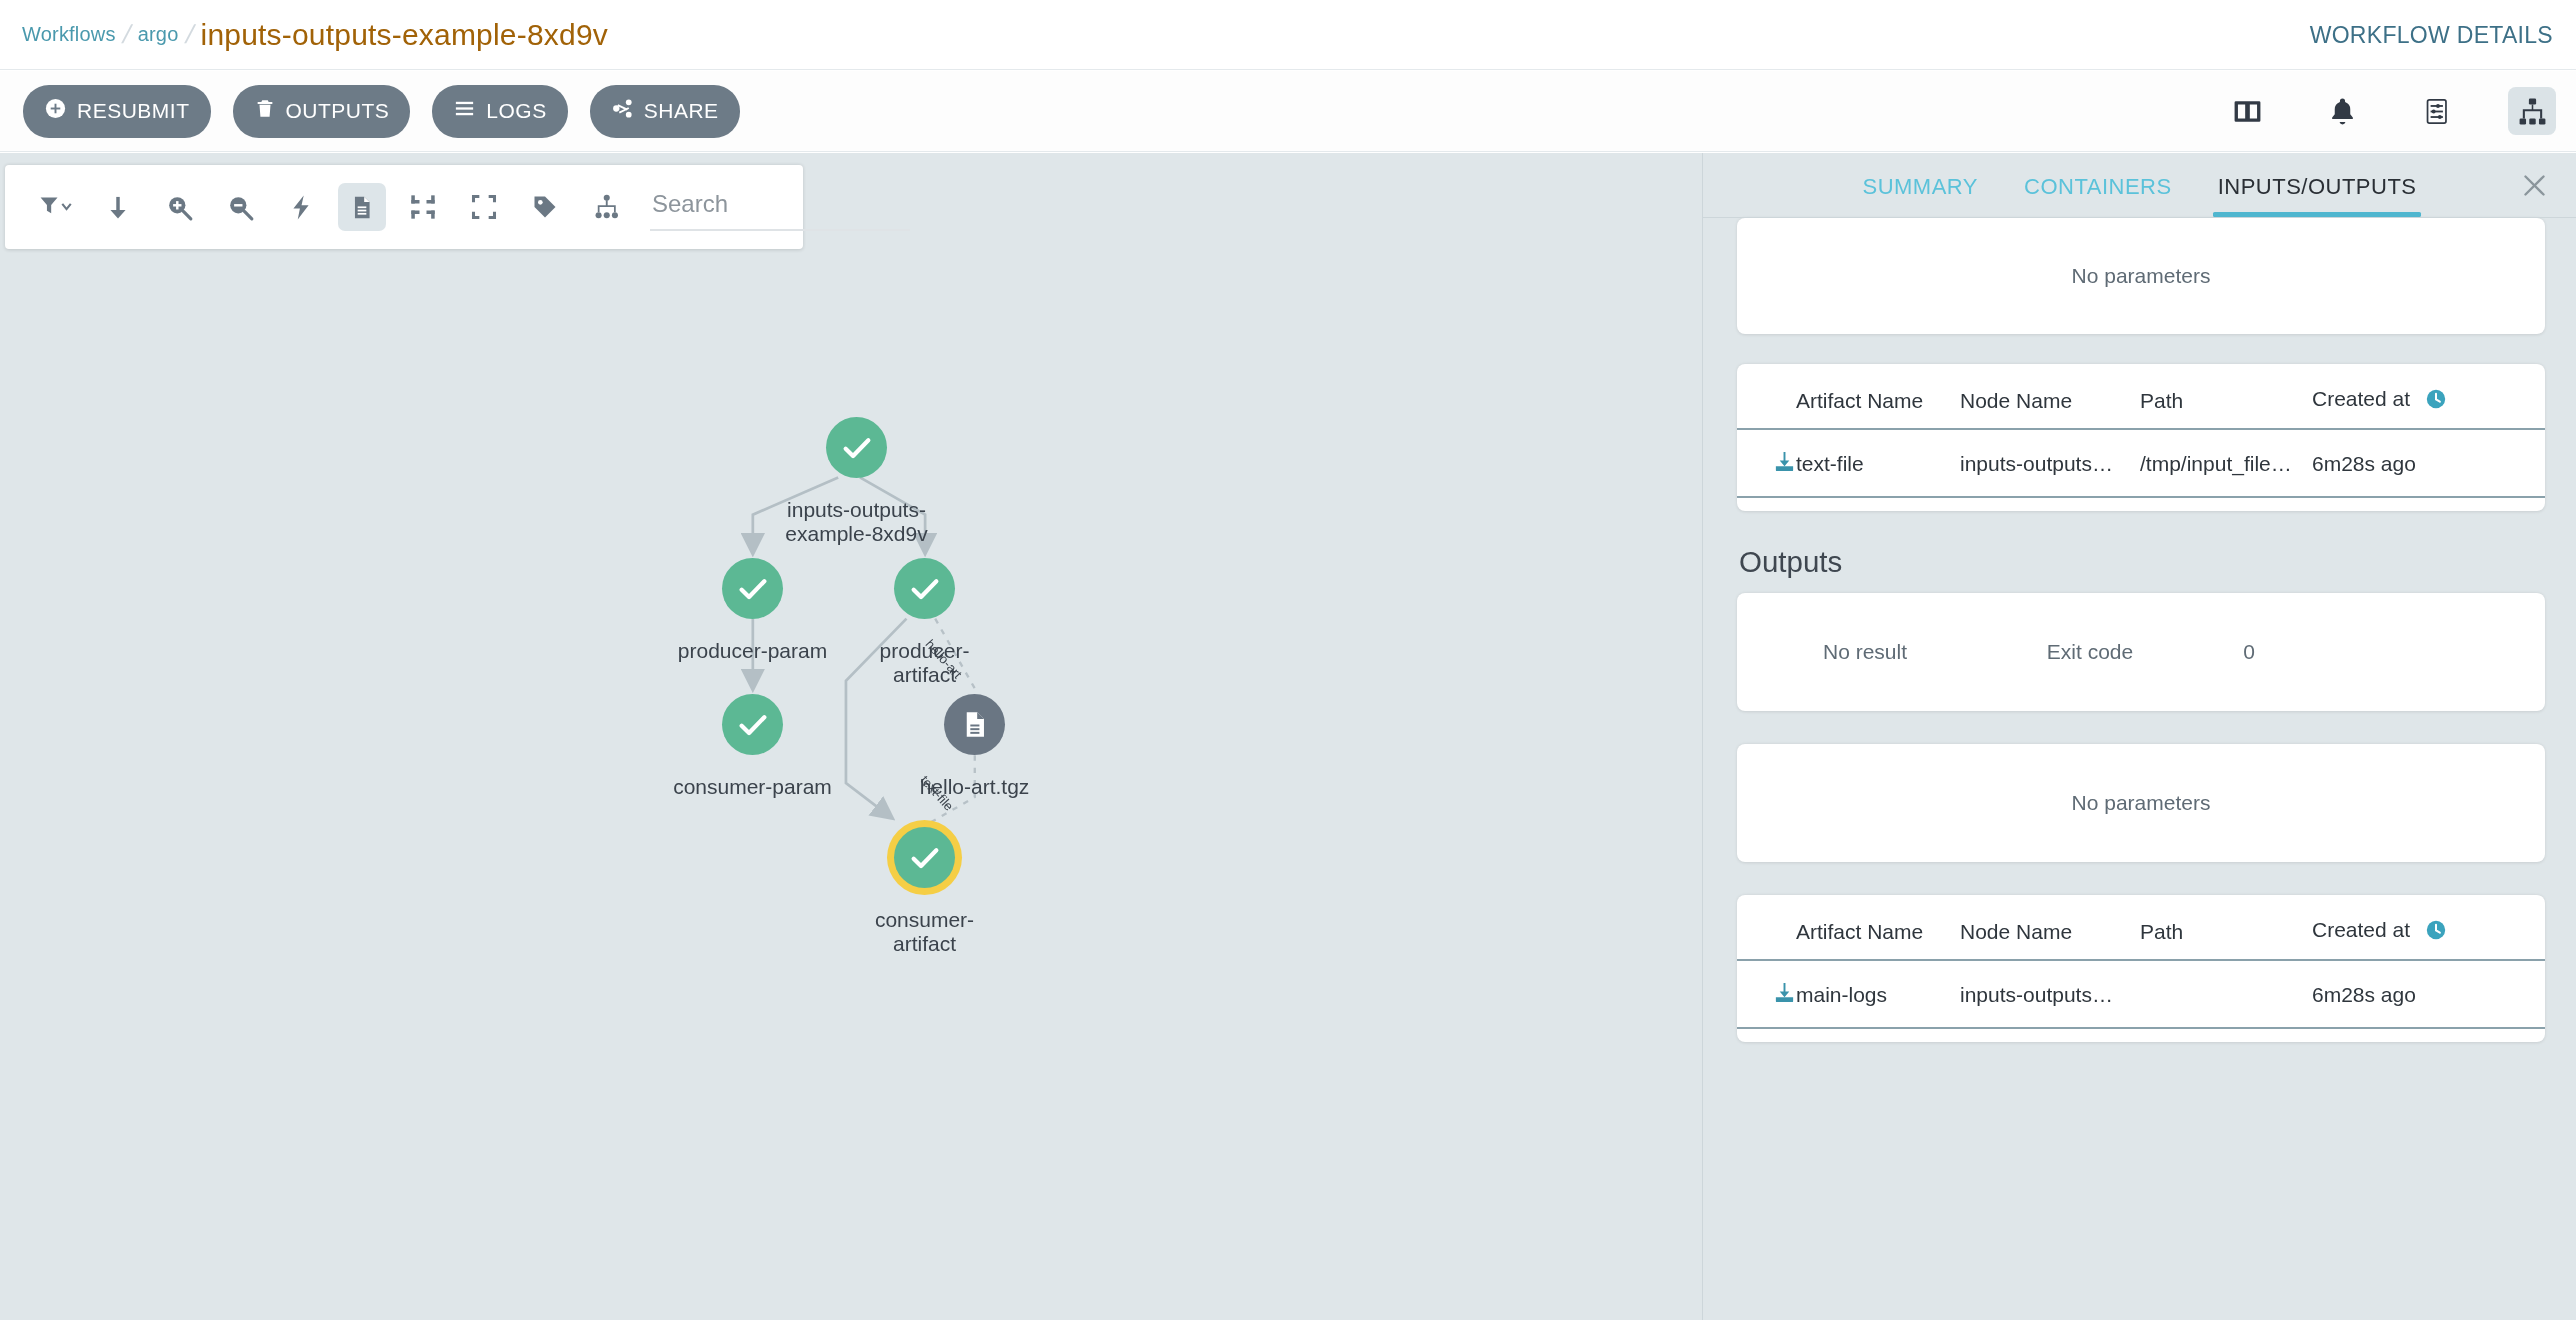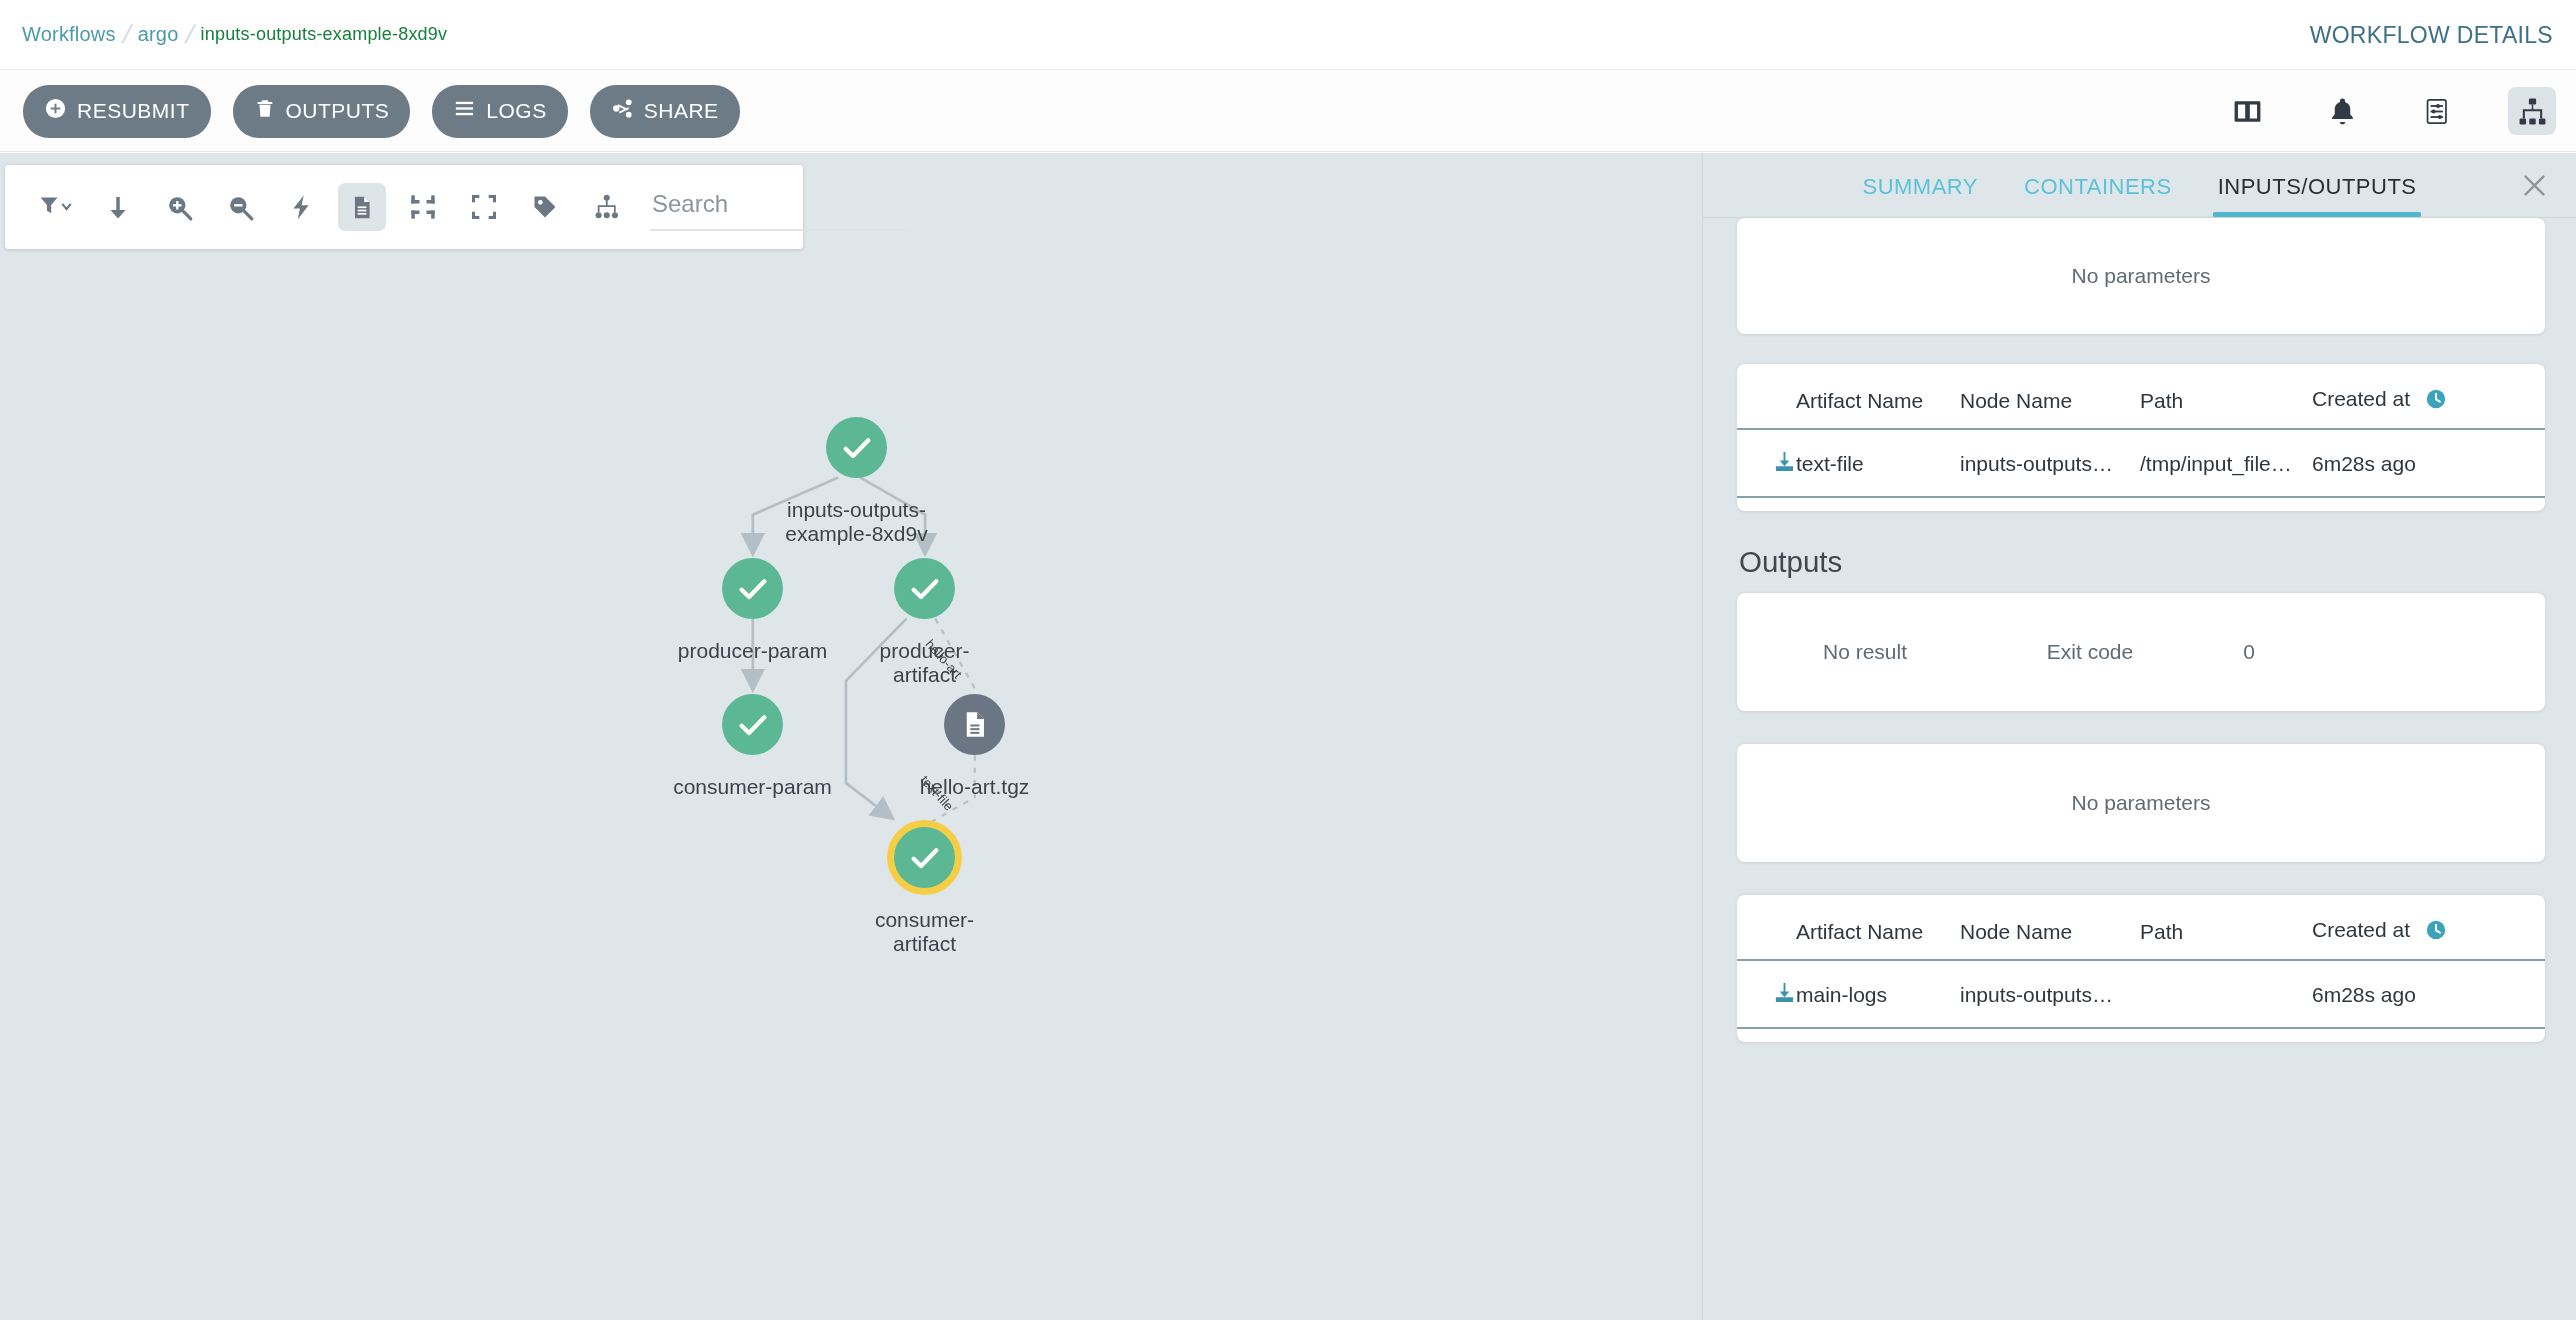--- a/index.html
+++ b/index.html
@@ -12,21 +12,21 @@
   .app { position: relative; width: 2576px; height: 1321px; background:#ffffff; }
 
   
   .topbar {
     position:absolute; left:0; top:0; width:2576px; height:70px;
     background:#ffffff; border-bottom:0.8px solid #e4e9ec;
     display:flex; align-items:center;
   }
   .breadcrumb { display:flex; align-items:center; margin-left:22px; }
   .crumb-link { color:#4a99ad; font-size:20px; letter-spacing:0.2px; cursor:pointer; }
-  .crumb-current { color:#15803d; font-size:18px; letter-spacing:0.2px; }
+  .crumb-current { color:#a16207; font-size:30px; letter-spacing:0.2px; }
   .crumb-sep {
     display:inline-block; width:22px; text-align:center;
     color:#d3dadf; font-size:26px; font-weight:300;
     transform:skewX(-14deg);
   }
   .wf-details {
     position:absolute; right:23px; top:50%; transform:translateY(-50%);
     color:#3d7087; font-size:23px; letter-spacing:0.3px;
   }
 

